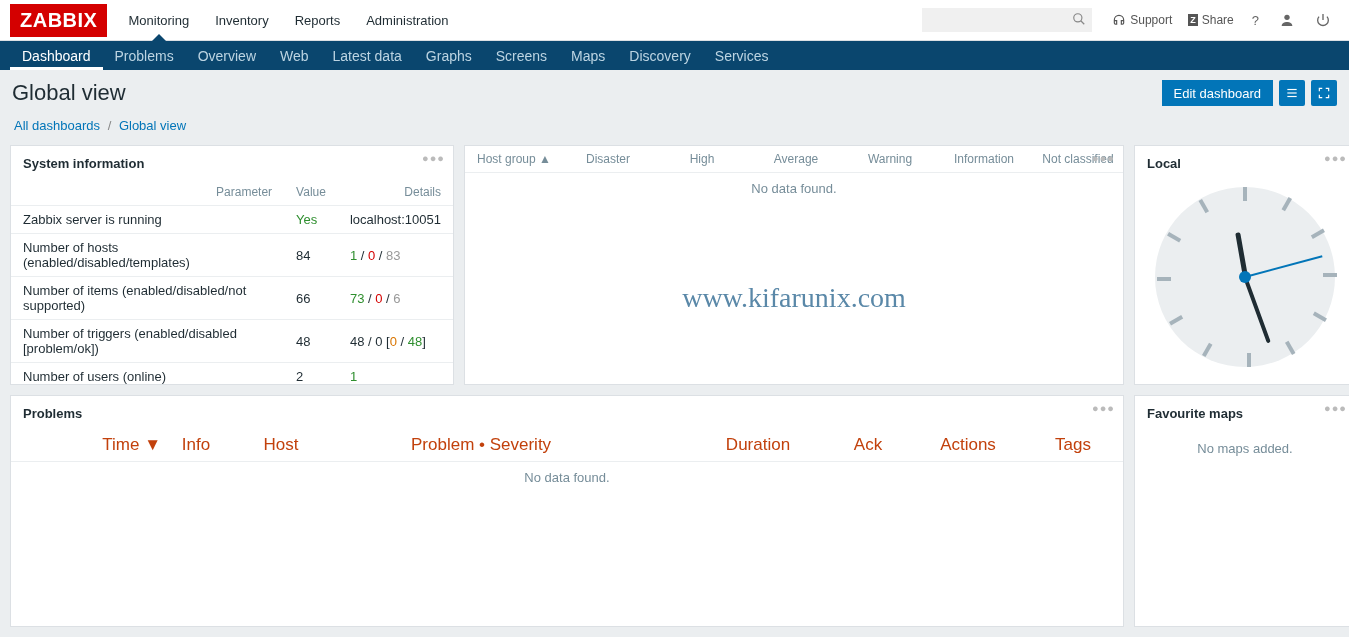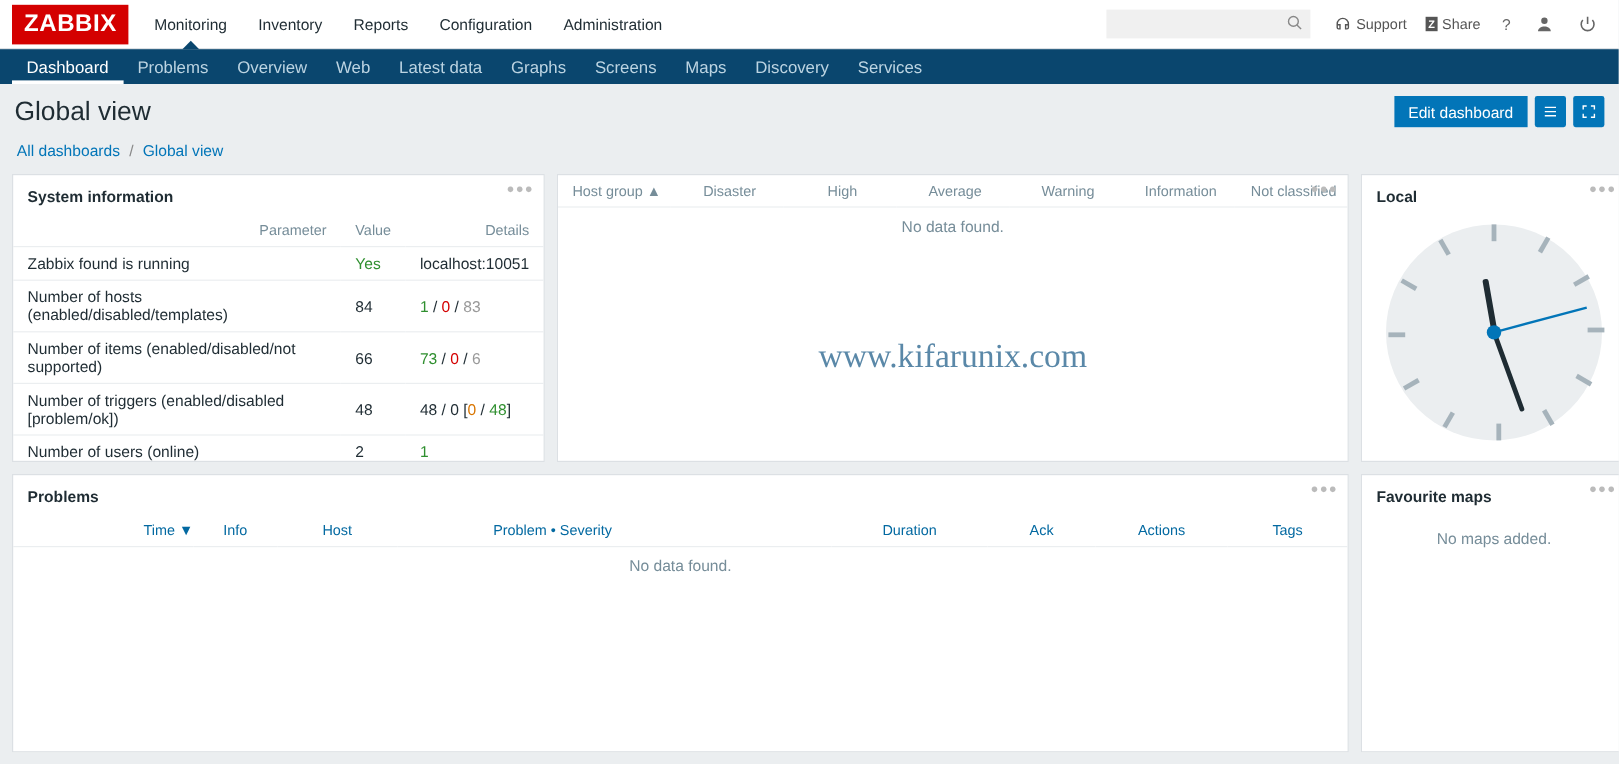--- a/index.html
+++ b/index.html
@@ -65,37 +65,36 @@
 .tick { position: absolute; left: 50%; top: 50%; width: 4px; height: 14px; background: #a6b3bb; transform-origin: 50% 0; }
 .hand { position: absolute; left: 50%; top: 50%; transform-origin: 50% 100%; }
 .hand.hour { width: 5px; height: 45px; background: #1f2c33; margin-left: -2.5px; margin-top: -45px; border-radius: 2px; }
 .hand.minute { width: 4px; height: 70px; background: #1f2c33; margin-left: -2px; margin-top: -70px; border-radius: 2px; }
 .hand.second { width: 2px; height: 80px; background: #0275b8; margin-left: -1px; margin-top: -80px; }
 .clock-center { position: absolute; left: 50%; top: 50%; width: 12px; height: 12px; background: #0275b8; border-radius: 50%; transform: translate(-50%, -50%); }
 
 
 .grid2 { display: grid; grid-template-columns: 1114px 222px; gap: 10px; padding: 0 10px 10px; }
 .problems-table { width: 100%; border-collapse: collapse; }
-.problems-table th { text-align: left; font-weight: normal; color: #0369a1; padding: 6px 0; font-size: 12px; }
+.problems-table th { text-align: left; font-weight: normal; color: #c2410c; padding: 6px 0; font-size: 17px; }
 .problems-table th.c { text-align: center; }
 .problems-table th.r { text-align: right; }
 .fav-msg { text-align: center; color: #768d99; padding: 12px; font-size: 13px; }
 
 svg { display: block; }
 </style>
 </head>
 <body>
 
 <div class="topnav">
   <div class="logo">ZABBIX</div>
   <div class="topnav-items">
       <div class="topnav-item active">Monitoring</div>
       <div class="topnav-item">Inventory</div>
       <div class="topnav-item">Reports</div>
-      <div class="topnav-item">Configuration</div>
       <div class="topnav-item">Administration</div>
     </div>
   <div class="topnav-right">
     <div class="search-wrap">
       <input class="search-box" type="text" style="">
       <span class="search-icon">
         <svg width="14" height="14" viewBox="0 0 24 24" fill="none" stroke="currentColor" stroke-width="2">
             <circle cx="10" cy="10" r="7"></circle>
             <line x1="21" y1="21" x2="15" y2="15"></line>
           </svg>
@@ -172,21 +171,21 @@
     <table class="sysinfo-table">
       <thead>
           <tr>
         <th>Parameter</th>
         <th>Value</th>
         <th>Details</th>
       </tr>
         </thead>
       <tbody>
           <tr>
-            <td>Zabbix found is running</td>
+            <td>Zabbix server is running</td>
             <td class="green">Yes</td>
             <td>localhost:10051</td>
           </tr>
           <tr>
             <td>Number of hosts (enabled/disabled/templates)</td>
             <td>84</td>
             <td><span class="green">1</span> / <span class="red">0</span> / <span class="grey">83</span></td>
           </tr>
           <tr>
             <td>Number of items (enabled/disabled/not supported)</td>

